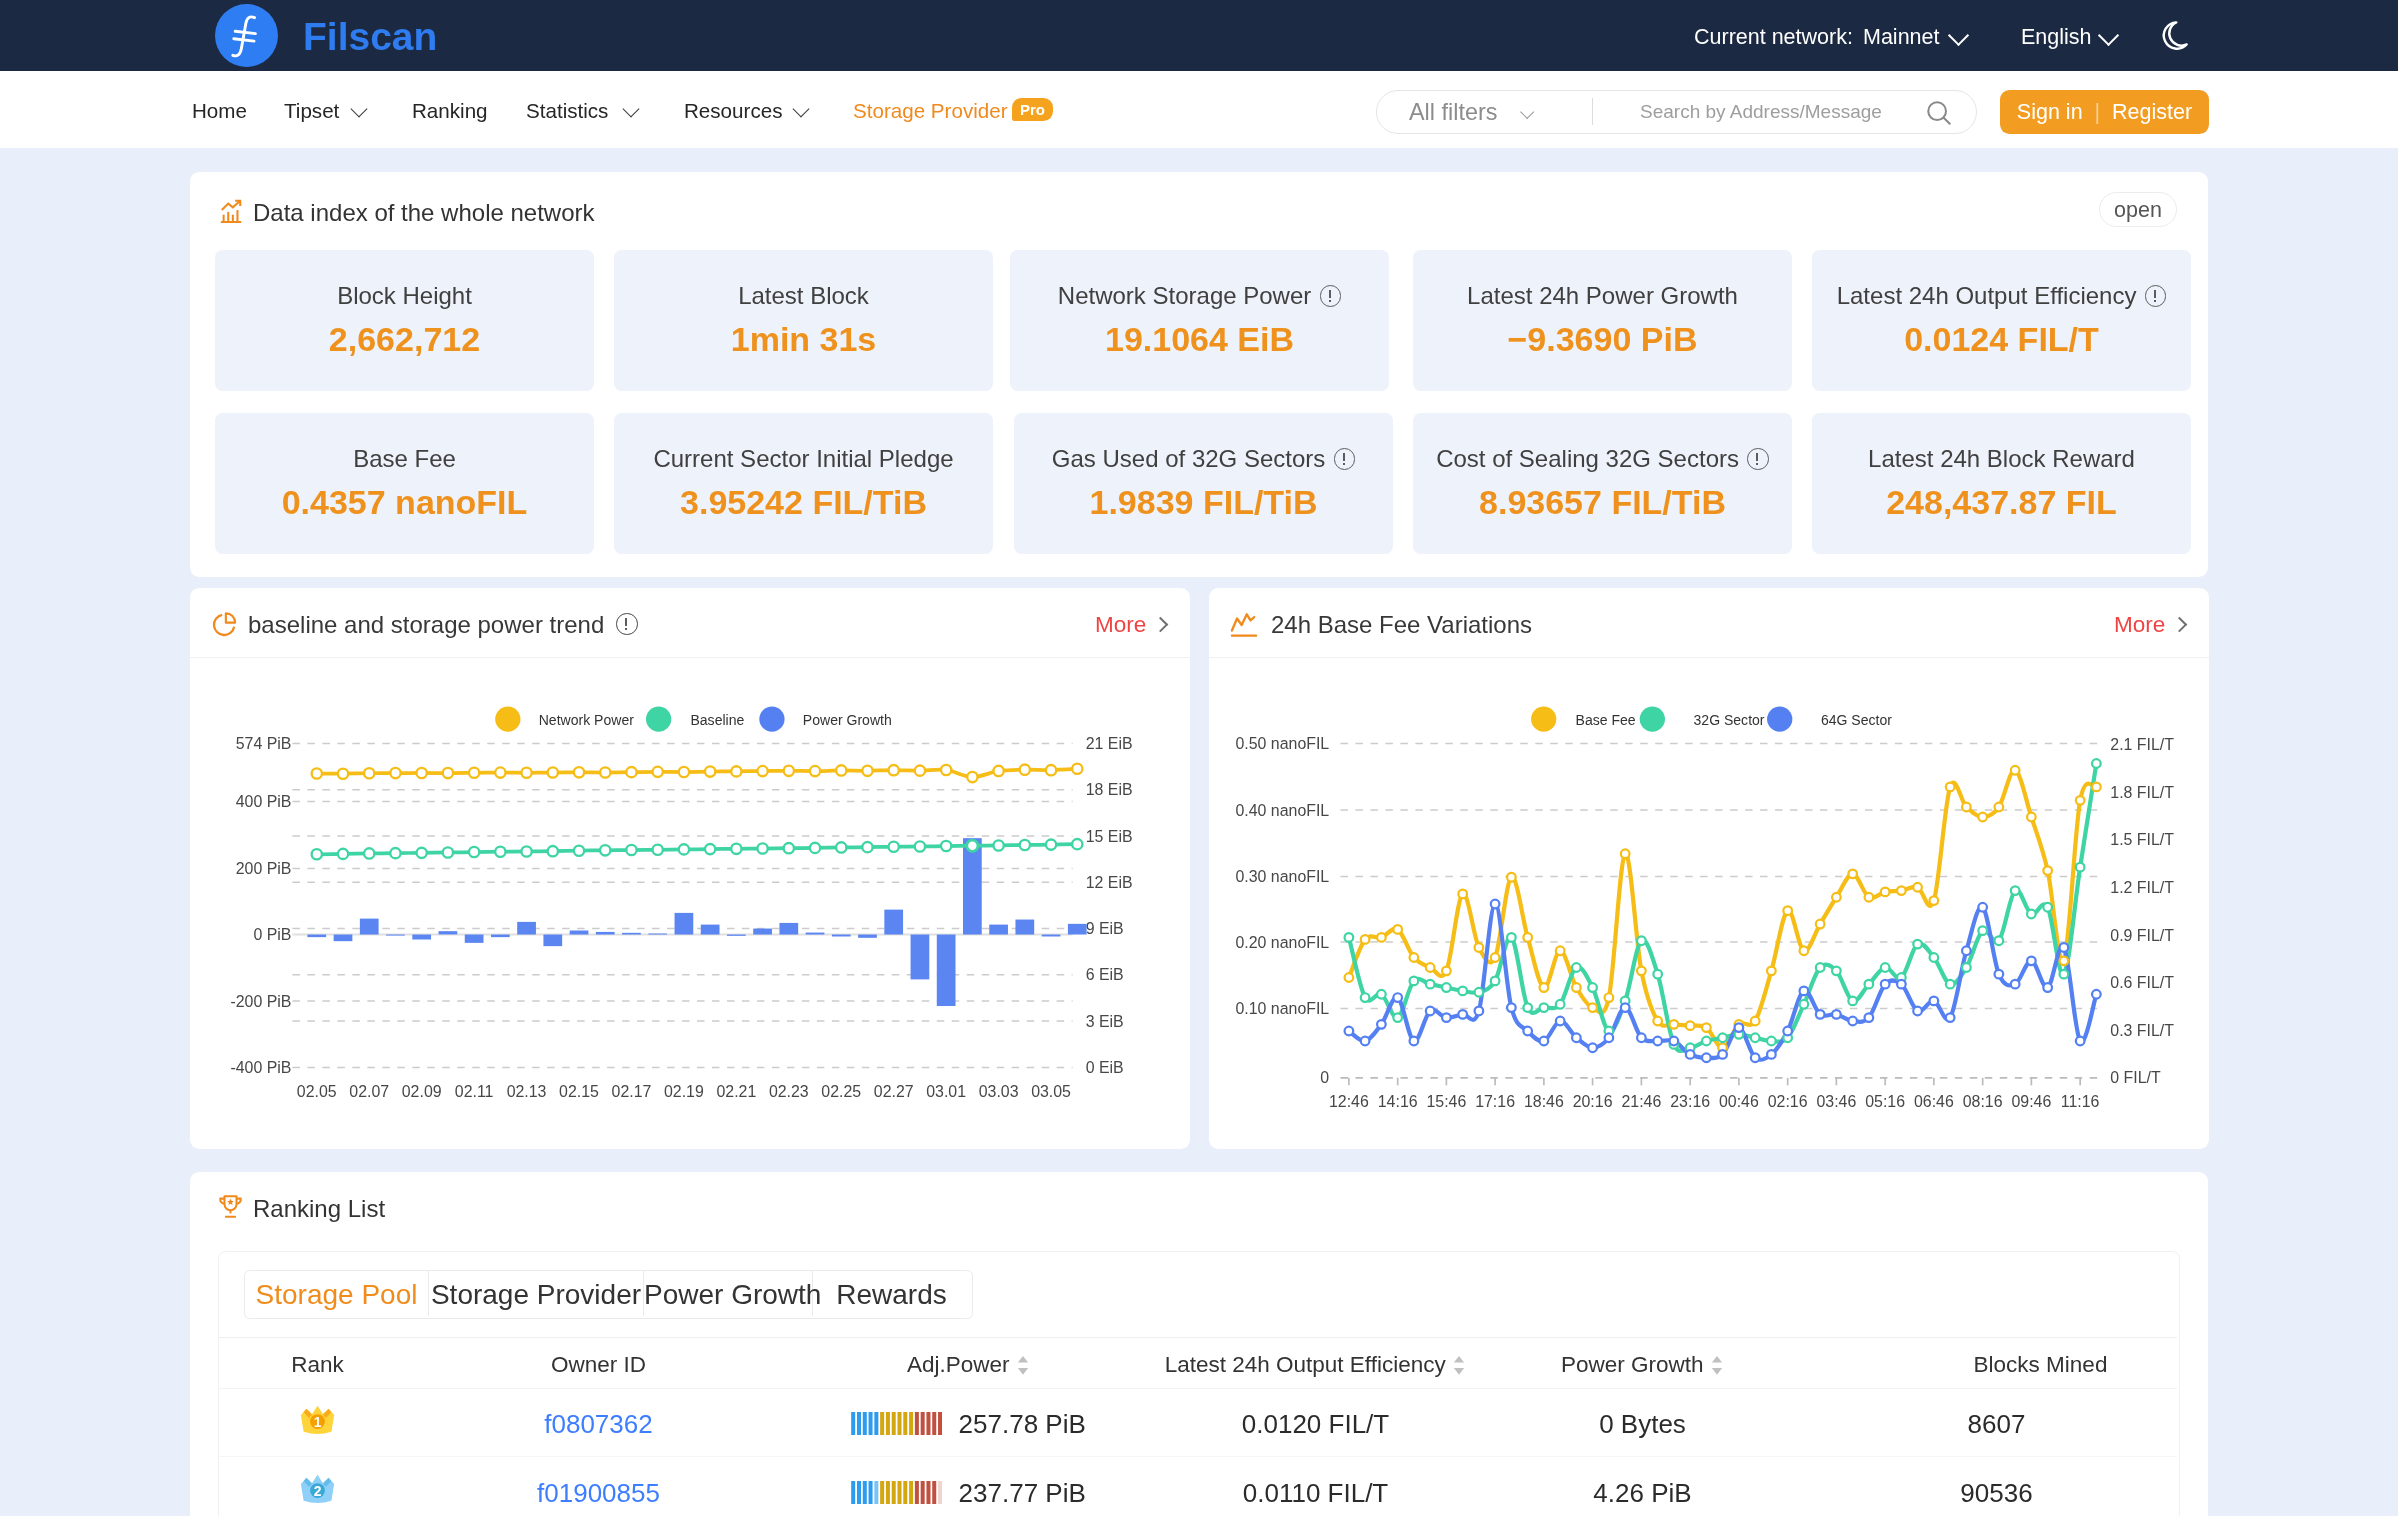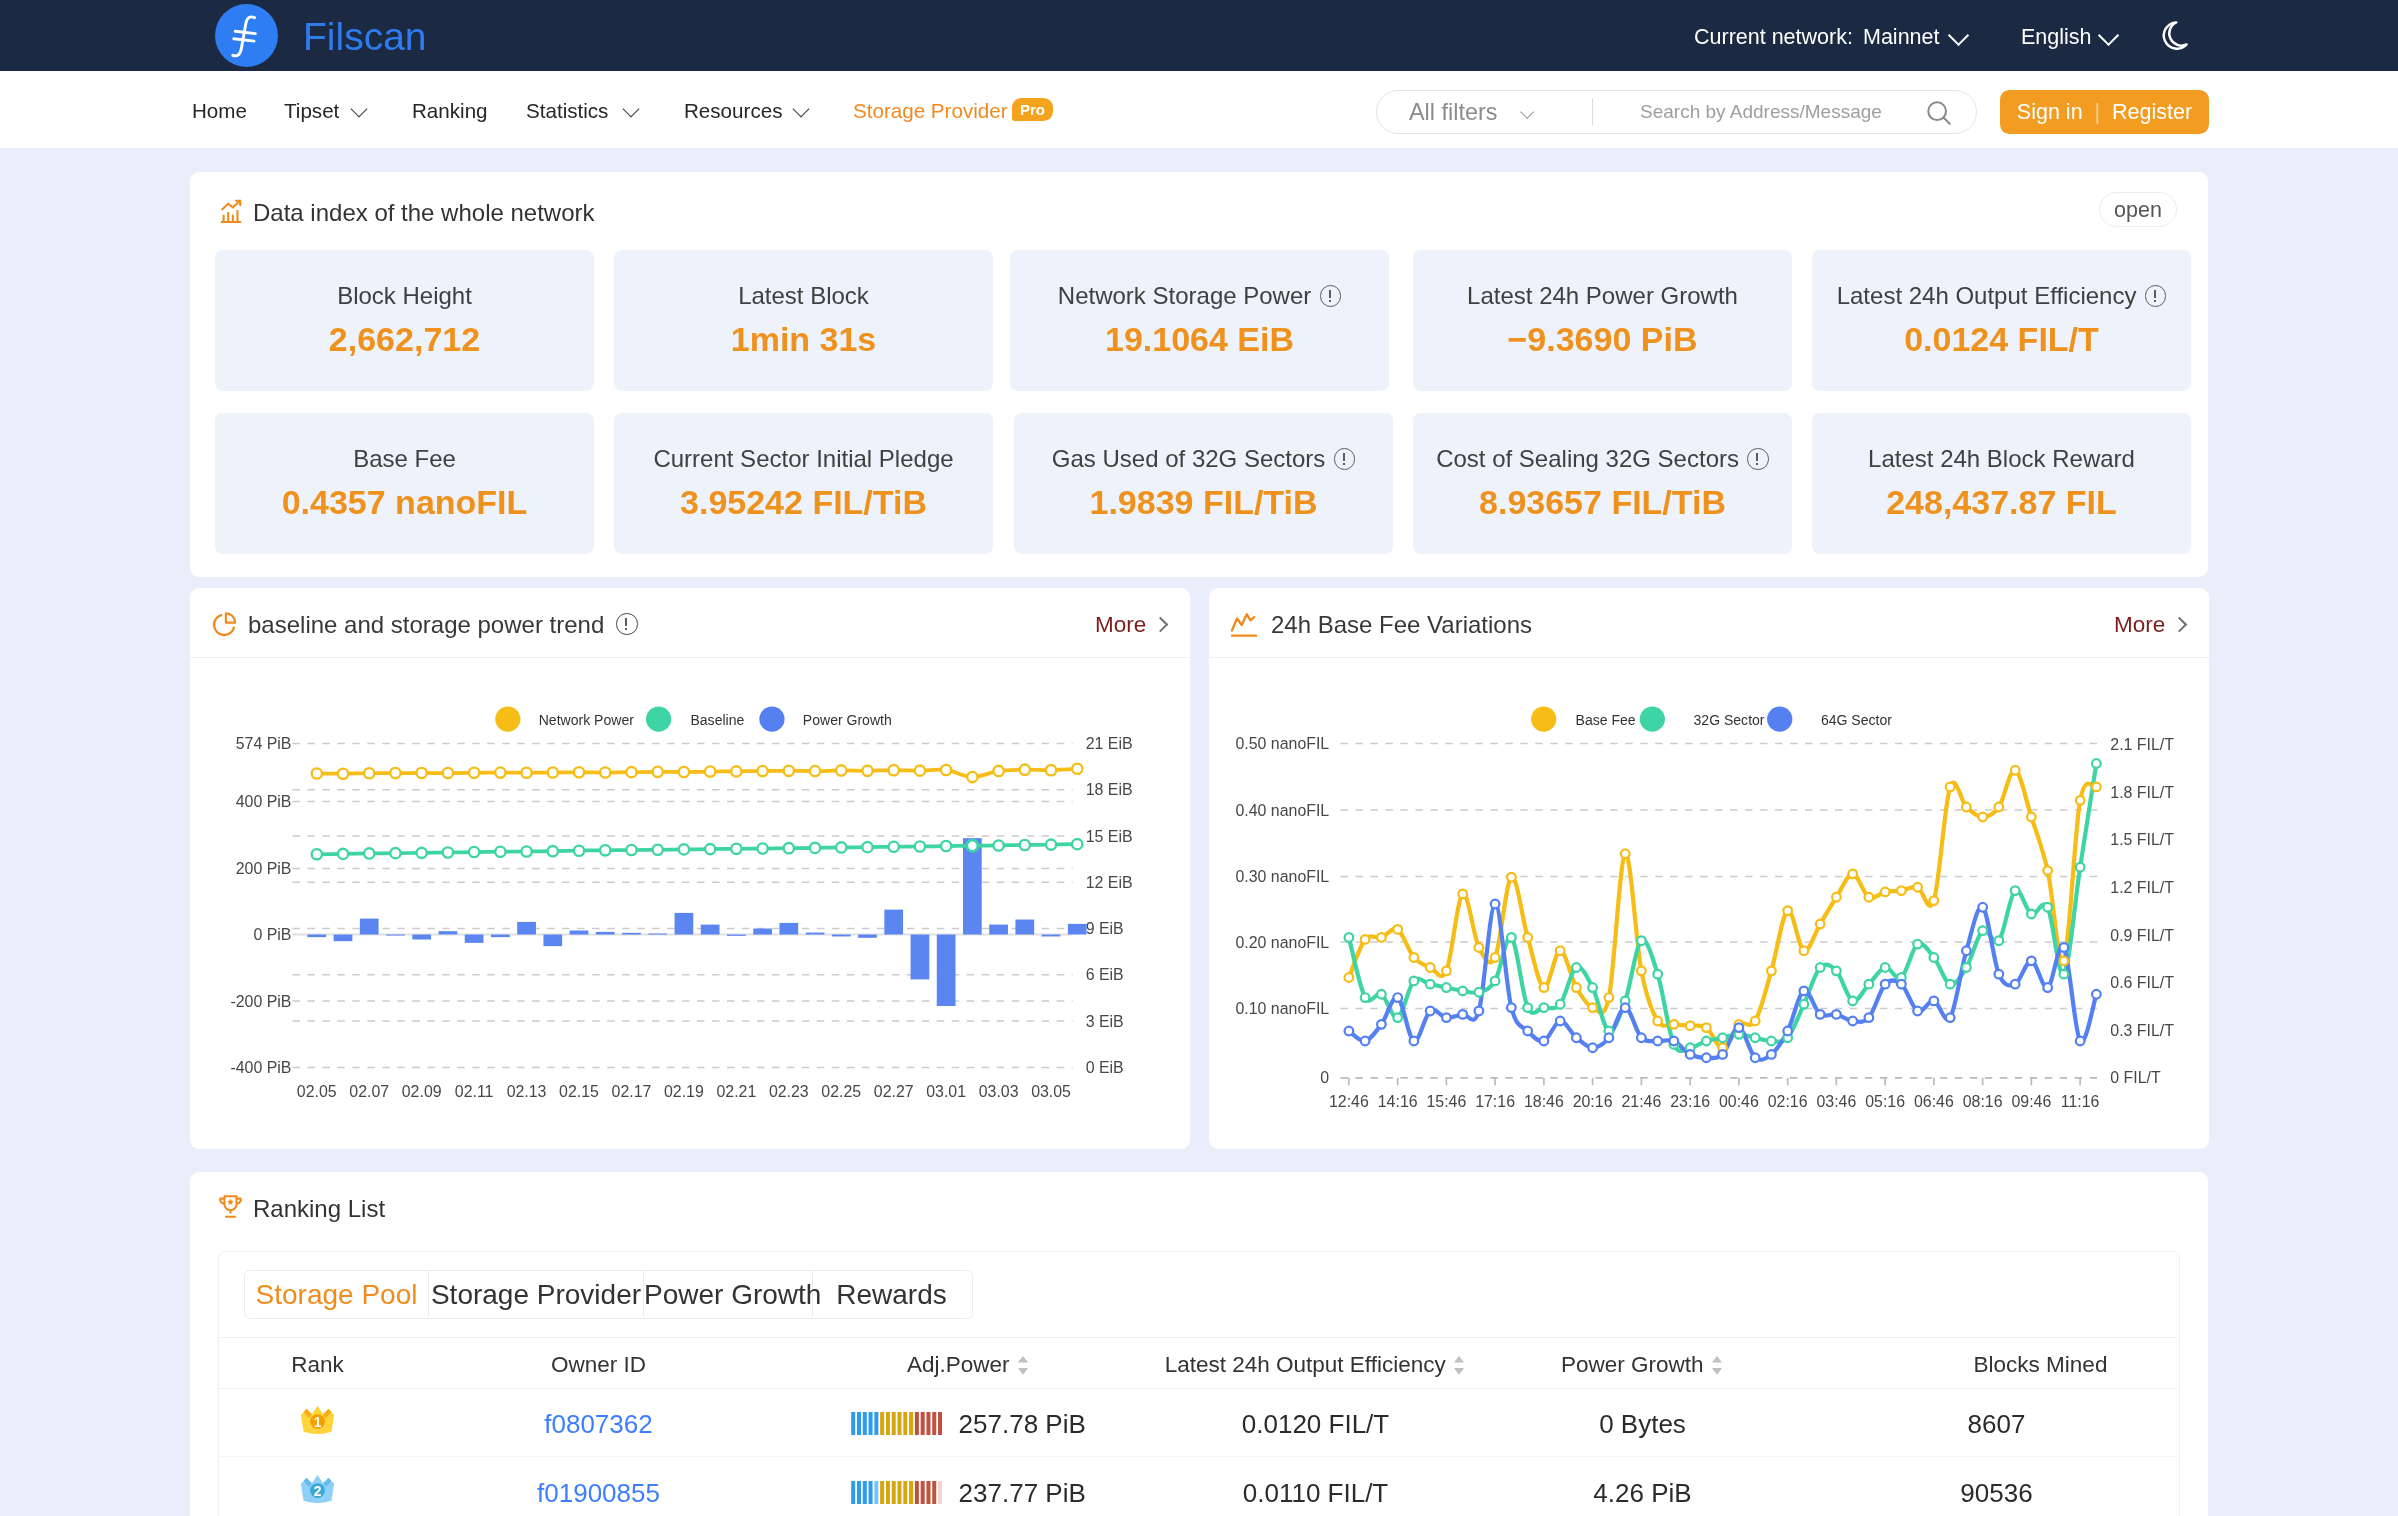--- a/index.html
+++ b/index.html
@@ -3,21 +3,21 @@
 <meta charset="utf-8">
 <style>
 *{margin:0;padding:0;box-sizing:border-box}
 html,body{width:2399px;height:1517px;overflow:hidden}
 body{background:#E9EFFA;font-family:"Liberation Sans",sans-serif;position:relative}
 .abs{position:absolute}
 span,div{white-space:nowrap}
 
 .topbar{position:absolute;left:0;top:0;width:2399px;height:71px;background:#1B2A42}
 .logoc{position:absolute;left:215px;top:3.7px;width:63px;height:63px;border-radius:50%;background:#2F7DF2}
-.logotext{position:absolute;left:303px;top:0;height:71px;line-height:73px;font-size:39px;font-weight:normal;color:#2E7CF0}
+.logotext{position:absolute;left:303px;top:0;height:71px;line-height:73px;font-size:39px;font-weight:bold;color:#2E7CF0}
 .tbx{position:absolute;top:0;height:71px;line-height:74px;color:#fff;font-size:21.5px}
 
 .navbar{position:absolute;left:0;top:71px;width:2399px;height:77px;background:#fff}
 .nvi{position:absolute;top:0;height:77px;line-height:80px;font-size:20.6px;color:#262626}
 .chev{position:absolute;width:12px;height:12px;border-right:1.9px solid #3c3c3c;border-bottom:1.9px solid #3c3c3c;transform:rotate(45deg)}
 .chevw{position:absolute;width:15px;height:15px;border-right:2.2px solid #fff;border-bottom:2.2px solid #fff;transform:rotate(45deg)}
 .probadge{position:absolute;left:1012px;top:27px;width:41px;height:22.5px;background:#F5A31F;border-radius:9.4px 9.4px 9.4px 2.8px;color:#fff;font-size:15px;font-weight:bold;text-align:center;line-height:23.4px}
 .searchbox{position:absolute;left:1376px;top:19px;width:601px;height:44px;border:1.9px solid #E5E5E5;border-radius:22.5px;background:#fff}
 .sb-filter{position:absolute;left:32px;top:0;height:40px;line-height:42px;font-size:23.4px;color:#8C8C8C}
 .sb-divider{position:absolute;left:215px;top:6.6px;width:0.9px;height:27px;background:#DCDCDC}
@@ -33,21 +33,21 @@
 .statvalue{margin-top:10.3px;font-size:34px;font-weight:bold;color:#EF921D}
 .openpill{position:absolute;left:1909px;top:19.7px;width:78px;height:35px;border:1.9px solid #ECECEC;border-radius:18px;text-align:center;line-height:34px;font-size:21.5px;color:#555}
 .info{display:inline-block;vertical-align:-2.8px;margin-left:8.4px;width:21.5px;height:21.5px;border:1.9px solid #5c5c5c;border-radius:50%;position:relative}
 .info:before{content:"";position:absolute;left:8px;top:3.3px;width:2.1px;height:8px;background:#5c5c5c}
 .info:after{content:"";position:absolute;left:8px;top:13.6px;width:2.1px;height:2.4px;background:#5c5c5c}
 
 #chart1{left:190px;top:588px;width:1000px;height:561px}
 #chart2{left:1209px;top:588px;width:1000px;height:561px}
 .chead{position:absolute;left:0;top:0;width:100%;height:70px;border-bottom:1.9px solid #F0F0F0}
 .chtitle{position:absolute;font-size:24px;color:#383838;top:0;height:70px;line-height:73px}
-.more{position:absolute;top:0;height:70px;line-height:73px;font-size:22.5px;color:#7f1d1d}
+.more{position:absolute;top:0;height:70px;line-height:73px;font-size:22.5px;color:#ef4444}
 .morechev{position:absolute;width:11.2px;height:11.2px;border-right:2.2px solid #707070;border-bottom:2.2px solid #707070;transform:rotate(-45deg)}
 
 #ranking{left:190px;top:1172px;width:2018px;height:403px}
 .tablewrap{position:absolute;left:28px;top:79px;width:1962px;height:324px;border:1.9px solid #F0F0F0;border-radius:7.5px}
 .tabsbox{position:absolute;left:25px;top:18px;width:729px;height:49px;border:1.9px solid #EAEAEA;border-radius:5.6px;display:flex}
 .tab{height:45px;line-height:47px;text-align:center;font-size:28px;color:#333;border-right:1.9px solid #EAEAEA}
 .tab:last-child{border-right:none}
 .tab.active{color:#F08C1C}
 .thead{position:absolute;left:0;top:85px;width:1958px;height:52px;border-top:1.9px solid #EFEFEF;border-bottom:1.9px solid #F2F2F2}
 .th{position:absolute;top:0;height:52px;line-height:54px;font-size:22.5px;color:#333;text-align:center}

